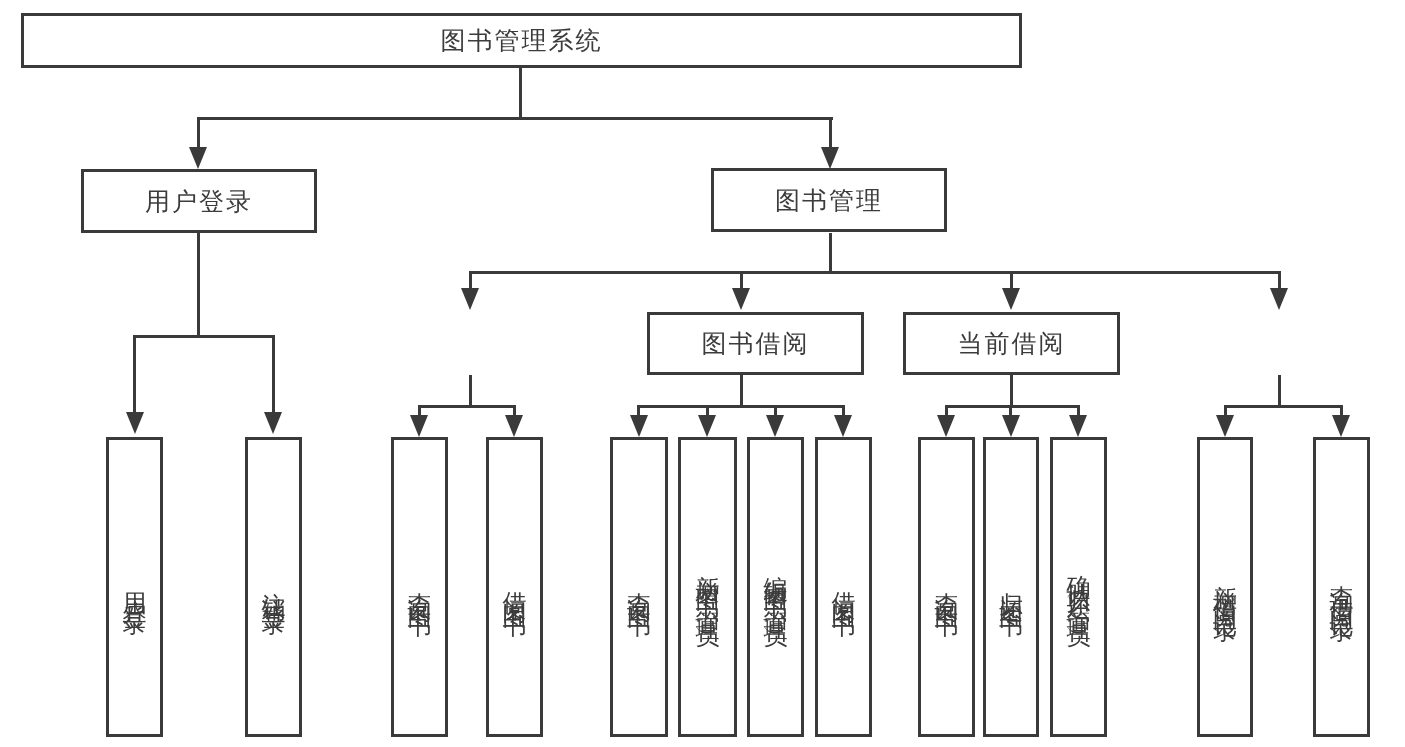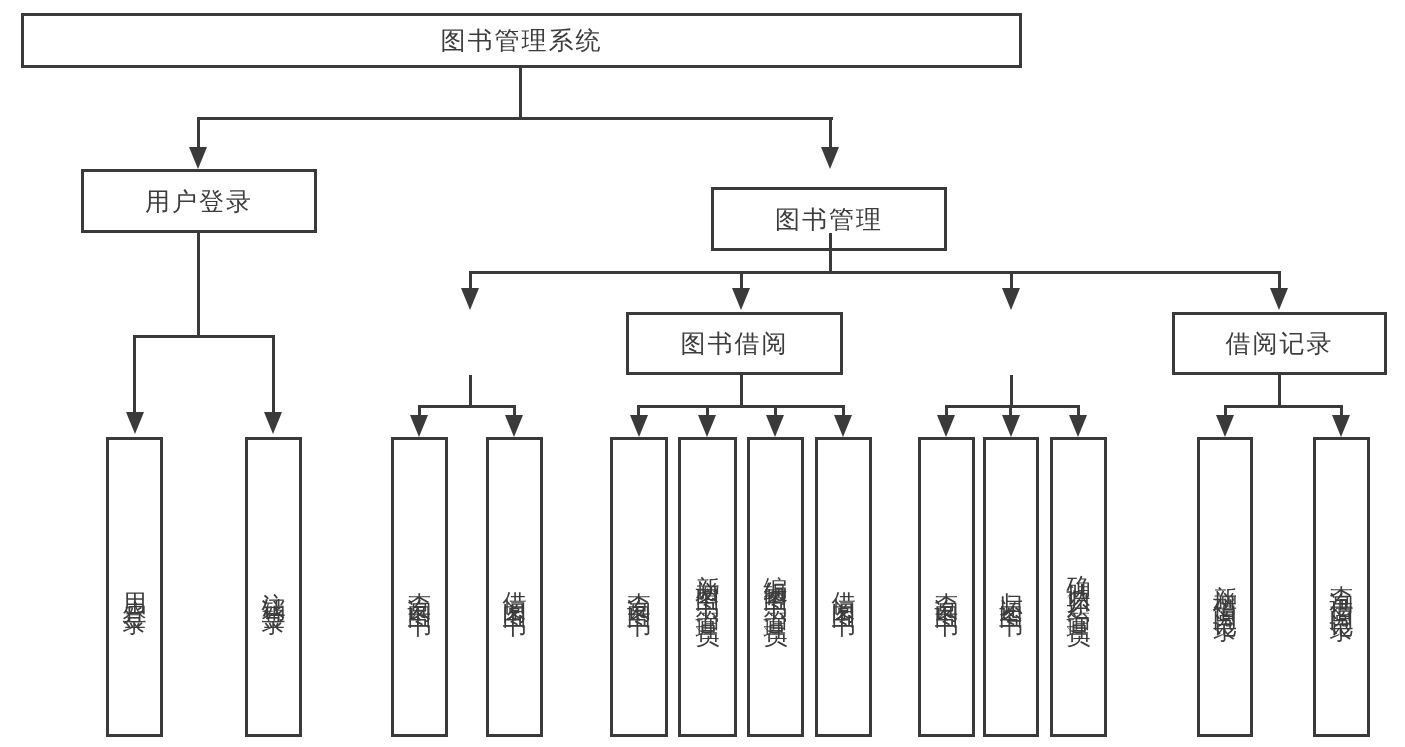--- a/index.html
+++ b/index.html
@@ -46,21 +46,21 @@
   <div class="vl" style="left:519px;top:68px;height:50px"></div>
   <div class="hl" style="left:197px;top:117px;width:636px"></div>
   <div class="vl" style="left:197px;top:117px;height:32px"></div>
   <div class="ar" style="left:189px;top:147px"></div>
   <div class="vl" style="left:829px;top:117px;height:32px"></div>
   <div class="ar" style="left:821px;top:147px"></div>
 
   <div class="box h" style="left:81px;top:169px;width:236px;height:64px">
     <span>用户登录</span>
   </div>
-  <div class="box h" style="left:711px;top:187px;width:236px;height:64px">
+  <div class="box h" style="left:711px;top:168px;width:236px;height:64px">
     <span>图书管理</span>
   </div>
 
   <div class="vl" style="left:197px;top:233px;height:104px"></div>
   <div class="hl" style="left:133px;top:335px;width:142px"></div>
   <div class="vl" style="left:133px;top:335px;height:79px"></div>
   <div class="ar" style="left:126px;top:412px"></div>
   <div class="vl" style="left:272px;top:335px;height:79px"></div>
   <div class="ar" style="left:264px;top:412px"></div>
 
@@ -68,25 +68,25 @@
   <div class="hl" style="left:469px;top:271px;width:812px"></div>
   <div class="vl" style="left:469px;top:271px;height:19px"></div>
   <div class="ar" style="left:461px;top:288px"></div>
   <div class="vl" style="left:740px;top:271px;height:19px"></div>
   <div class="ar" style="left:732px;top:288px"></div>
   <div class="vl" style="left:1010px;top:271px;height:19px"></div>
   <div class="ar" style="left:1002px;top:288px"></div>
   <div class="vl" style="left:1278px;top:271px;height:19px"></div>
   <div class="ar" style="left:1270px;top:288px"></div>
 
-  <div class="box h" style="left:626px;top:312px;width:217px;height:63px">
+  <div class="box h" style="left:647px;top:312px;width:217px;height:63px">
     <span>图书借阅</span>
   </div>
-  <div class="box h" style="left:1172px;top:312px;width:215px;height:63px">
-    <span>借阅记录</span>
+  <div class="box h" style="left:903px;top:312px;width:217px;height:63px">
+    <span>当前借阅</span>
   </div>
 
   <div class="vl" style="left:469px;top:375px;height:32px"></div>
   <div class="hl" style="left:418px;top:405px;width:98px"></div>
   <div class="vl" style="left:418px;top:405px;height:12px"></div>
   <div class="ar" style="left:410px;top:415px"></div>
   <div class="vl" style="left:513px;top:405px;height:12px"></div>
   <div class="ar" style="left:505px;top:415px"></div>
 
   <div class="vl" style="left:740px;top:375px;height:32px"></div>

